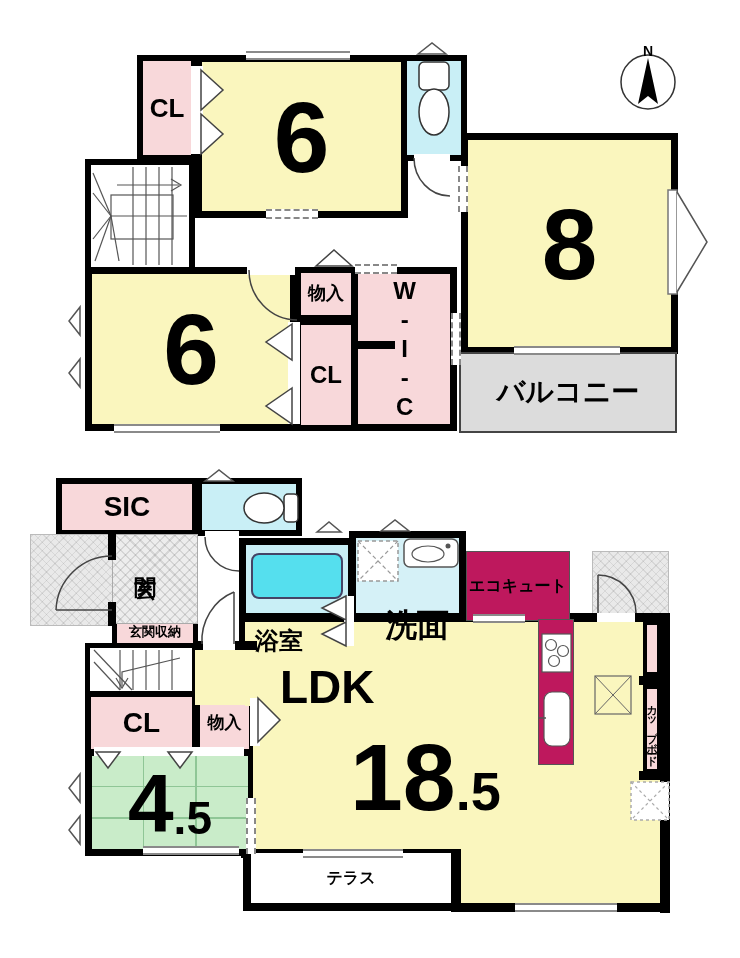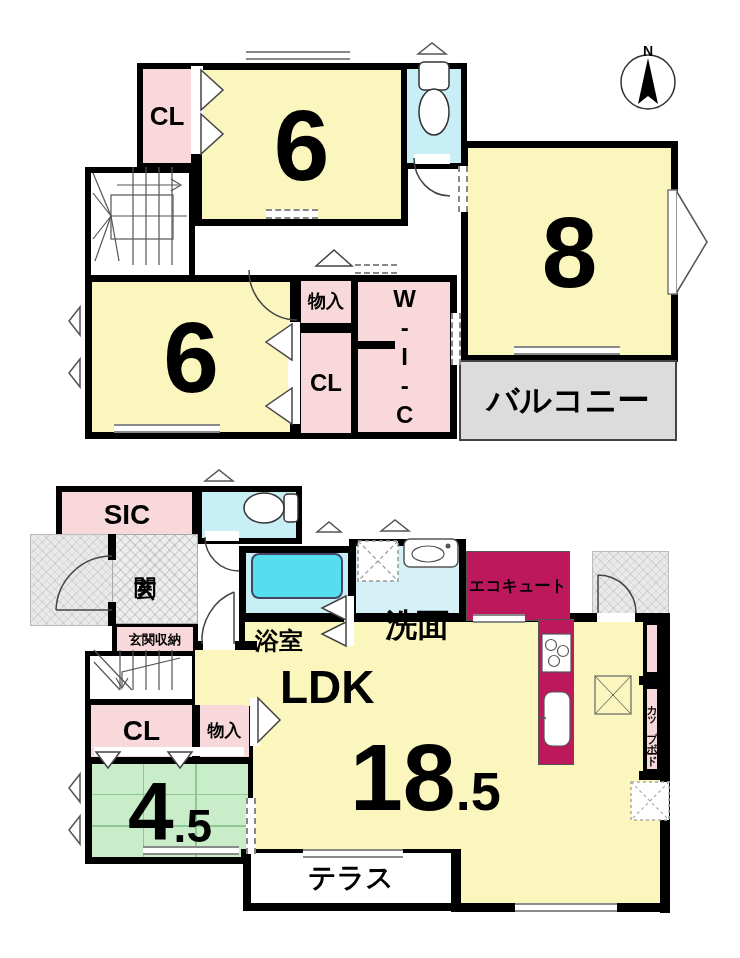--- a/index.html
+++ b/index.html
@@ -1,20 +1,20 @@
 <!DOCTYPE html>
 <html><head>
 <meta charset="utf-8">
 <style>
   html,body{margin:0;padding:0;background:#fff;}
   #canvas{position:relative;width:740px;height:958px;background:#fff;overflow:hidden;
           font-family:"Liberation Sans","DejaVu Sans",sans-serif;}
   .abs{position:absolute;box-sizing:border-box;}
   .room{position:absolute;box-sizing:border-box;border:7px solid #000;
-        display:flex;align-items:center;justify-content:center;margin-top:8px;}
+        display:flex;align-items:center;justify-content:center;}
   .closet{border-width:6px;}
   .yellow{background:#FAF6BE;}
   .pink{background:#F8D8DA;}
   .cyan{background:#C9EFF6;}
   .cyanlight{background:#D5F1F7;}
   .green{background:#C9ECC9;
      background-image:repeating-linear-gradient(to right,transparent 0 51px,#8fc696 51px 52.5px),
                       repeating-linear-gradient(to bottom,transparent 0 30px,#8fc696 30px 31.5px);}
   .gray{background:#DCDCDC;border:2px solid #444;}
   .hatch{background-color:#EDEDED;
@@ -99,21 +99,21 @@
   <div class="slidev" style="left:458px;top:166px;height:46px;"></div>
 
   <div class="gap" style="left:668px;top:192px;width:12px;height:100px;"></div>
   <svg style="left:668px;top:188px;" width="42" height="108">
     <rect x="0" y="2" width="9" height="104" fill="#fff" stroke="#777" stroke-width="1.5"></rect>
     <polyline points="9,4 39,54 9,104" fill="#fff" stroke="#555" stroke-width="1.5"></polyline>
   </svg>
   <div class="winh" style="left:514px;top:346px;width:106px;"></div>
 
   <div class="room gray" style="left:459px;top:352px;width:218px;height:81px;">
-    <span class="lbl" style="font-size:32px;">バルコニー</span>
+    <span class="lbl" style="font-size:28px;">バルコニー</span>
   </div>
 
   <div class="room yellow" style="left:85px;top:267px;width:212px;height:164px;">
     <span class="num" style="font-size:100px;">6</span>
   </div>
   <div class="gap" style="left:247px;top:264px;width:48px;height:11px;"></div>
   <svg style="left:249px;top:270px;" width="48" height="50">
     <path d="M0,0 A48,50 0 0 0 48,50" fill="none" stroke="#444" stroke-width="1.5"></path>
   </svg>
   <svg style="left:68px;top:306px;" width="13" height="30">
@@ -328,18 +328,18 @@
   </svg>
   <svg style="left:68px;top:815px;" width="13" height="30">
     <polygon points="12,1 1,15 12,29" fill="#fff" stroke="#555" stroke-width="1.5"></polygon>
   </svg>
   <div class="winh" style="left:143px;top:846px;width:96px;"></div>
   <div class="slidev" style="left:246px;top:798px;height:56px;"></div>
 
   <div class="abs" style="left:243px;top:853px;width:216px;height:58px;background:#fff;z-index:2;
        border-left:8px solid #000;border-right:8px solid #000;border-bottom:8px solid #000;
        display:flex;align-items:center;justify-content:center;">
-    <span class="lbl" style="font-size:28px;">テラス</span>
+    <span class="lbl" style="font-size:16px;">テラス</span>
   </div>
   <div class="winh" style="left:303px;top:849px;width:100px;"></div>
   <div class="winh" style="left:515px;top:903px;width:102px;"></div>
 
 </div>
 
 </body></html>

